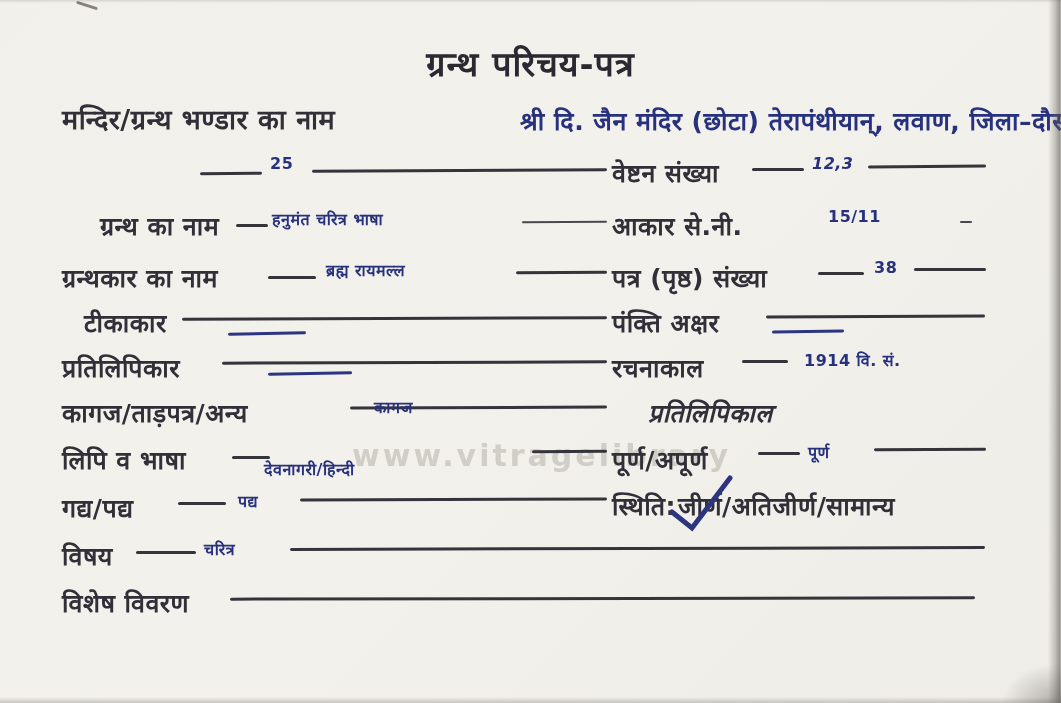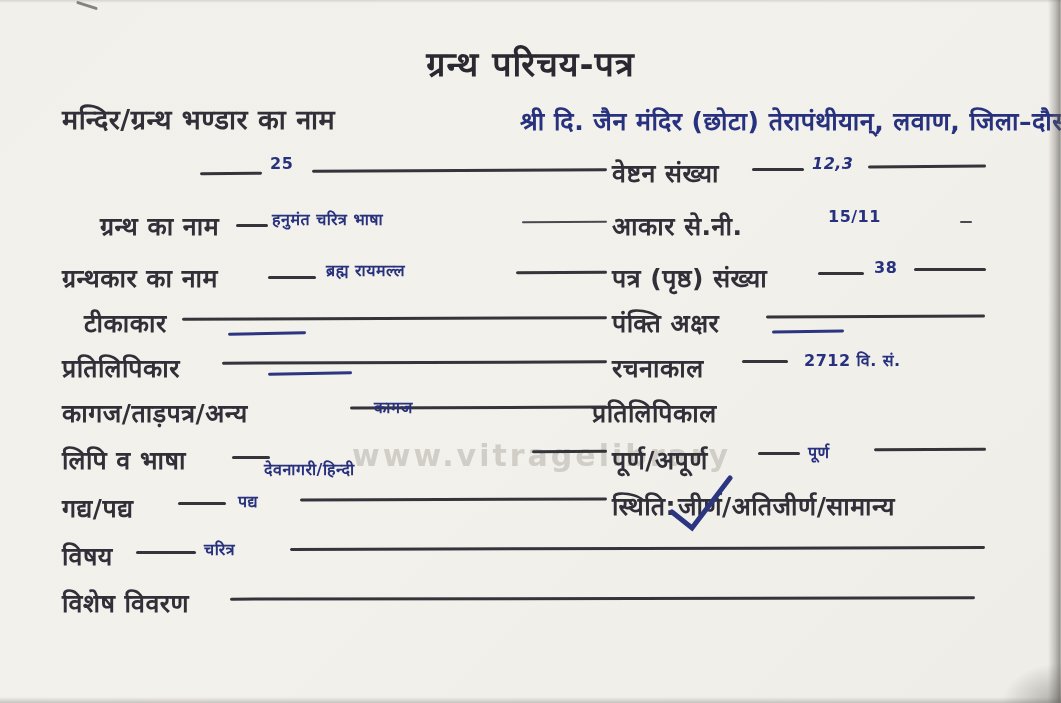--- a/index.html
+++ b/index.html
@@ -122,23 +122,23 @@
   <div class="ln" style="left:818px;top:272px;width:46px;"></div>
   <span class="val" style="left:874px;top:258px;">38</span>
   <div class="ln" style="left:914px;top:268px;width:72px;"></div>
 
   <span class="lbl" style="left:612px;top:305px;">पंक्ति अक्षर</span>
   <div class="ln" style="left:766px;top:315px;width:219px;transform:rotate(-.2deg);"></div>
   <div class="bln" style="left:772px;top:330px;width:72px;transform:rotate(-1deg);"></div>
 
   <span class="lbl" style="left:612px;top:350px;">रचनाकाल</span>
   <div class="ln" style="left:742px;top:360px;width:46px;"></div>
-  <span class="val" style="left:804px;top:349px;">2712 वि. सं.</span>
+  <span class="val" style="left:804px;top:349px;">1914 वि. सं.</span>
 
-  <span class="lbl" style="left:592px;top:395px;">प्रतिलिपिकाल</span>
+  <span class="lbl" style="left:648px;top:395px;font-style:italic;">प्रतिलिपिकाल</span>
 
   <span class="lbl" style="left:612px;top:442px;">पूर्ण/अपूर्ण</span>
   <div class="ln" style="left:758px;top:452px;width:42px;"></div>
   <span class="val" style="left:808px;top:441px;">पूर्ण</span>
   <div class="ln" style="left:874px;top:448px;width:112px;transform:rotate(-.3deg);"></div>
 
   <span class="lbl" style="left:612px;top:488px;">स्थिति:</span>
   <span class="lbl" style="left:678px;top:488px;">जीर्ण/अतिजीर्ण/सामान्य</span>
   <svg class="checkmark" width="78" height="66" viewBox="0 0 78 66">
     <path d="M8 42 L28 58 L66 8" fill="none" stroke="#2c3680" stroke-width="5" stroke-linecap="round"></path>

